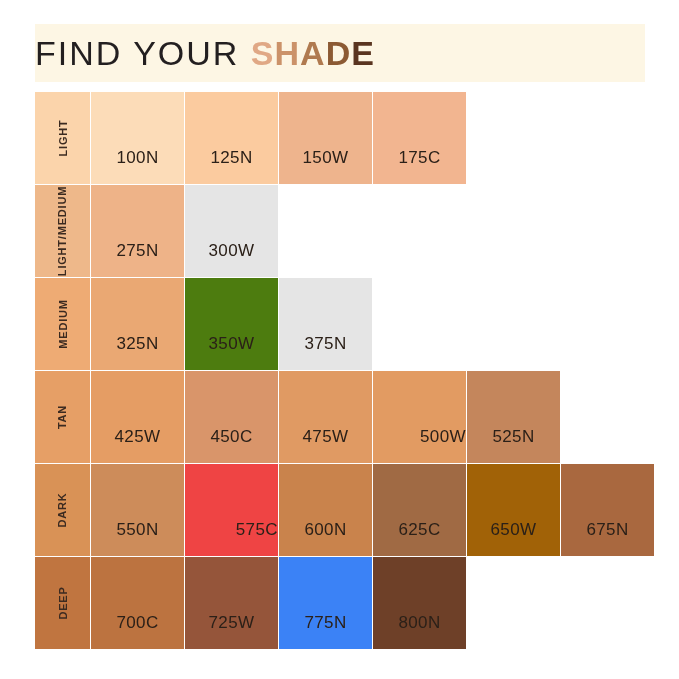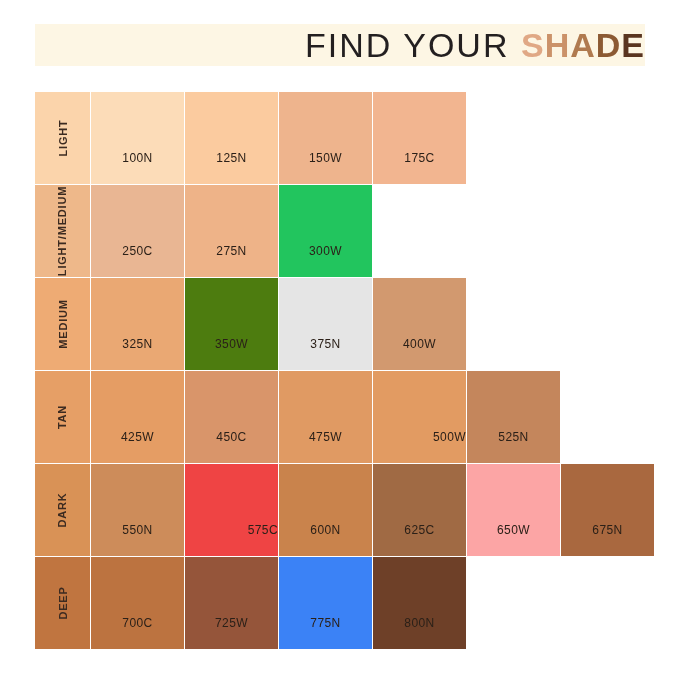--- a/index.html
+++ b/index.html
@@ -24,25 +24,25 @@
     height: 679px;
     background: #ffffff;
   }
 
   
   .header-band {
     position: absolute;
     left: 35px;
     top: 24px;
     width: 610px;
-    height: 42px;
+    height: 58px;
     background: #fdf6e4;
     display: flex;
     align-items: center;
-    justify-content: flex-end;
+    justify-content: flex-start;
   }
   .header-title {
     font-size: 34px;
     letter-spacing: 1.5px;
     line-height: 1;
     white-space: nowrap;
     font-family: "Liberation Sans", sans-serif;
   }
   .title-thin {
     font-weight: 300;
@@ -83,21 +83,21 @@
     font-size: 11px;
     font-weight: bold;
     letter-spacing: 0.8px;
     color: #3b2a20;
     font-family: "Liberation Sans", sans-serif;
   }
   .shade-cell {
     width: 93px;
   }
   .shade-code {
-    font-size: 12px;
+    font-size: 17px;
     color: #2b2018;
     letter-spacing: 0.4px;
     font-family: "Liberation Sans", sans-serif;
     margin-top: 40px;
   }
 </style>
 </head>
 <body>
 
 <div class="page">
@@ -123,46 +123,40 @@
           <span class="shade-code">150W</span>
         </div>
         <div class="cell shade-cell" style="background: rgb(242, 181, 144);">
           <span class="shade-code">175C</span>
         </div>
       </div>
       <div class="row">
         <div class="cell label-cell" style="background: rgb(238, 184, 138);">
           <div class="label-text">LIGHT/MEDIUM</div>
         </div>
-        <div class="cell shade-cell" style="background: rgb(233, 182, 147);">
-          <span class="shade-code">250C</span>
-        </div>
         <div class="cell shade-cell" style="background: rgb(238, 179, 136);">
           <span class="shade-code">275N</span>
         </div>
-        <div class="cell shade-cell" style="background: #22c55e;">
+        <div class="cell shade-cell" style="background: #e5e5e5;">
           <span class="shade-code">300W</span>
         </div>
       </div>
       <div class="row">
         <div class="cell label-cell" style="background: rgb(238, 171, 116);">
           <div class="label-text">MEDIUM</div>
         </div>
         <div class="cell shade-cell" style="background: rgb(234, 168, 115);">
           <span class="shade-code">325N</span>
         </div>
         <div class="cell shade-cell" style="background: #4d7c0f;">
           <span class="shade-code">350W</span>
         </div>
         <div class="cell shade-cell" style="background: #e5e5e5; text-align: right;">
           <span class="shade-code">375N</span>
         </div>
-        <div class="cell shade-cell" style="background: rgb(210, 153, 111);">
-          <span class="shade-code">400W</span>
-        </div>
       </div>
       <div class="row">
         <div class="cell label-cell" style="background: rgb(230, 159, 102);">
           <div class="label-text">TAN</div>
         </div>
         <div class="cell shade-cell" style="background: rgb(229, 157, 100);">
           <span class="shade-code">425W</span>
         </div>
         <div class="cell shade-cell" style="background: rgb(217, 149, 106);">
           <span class="shade-code">450C</span>
@@ -186,21 +180,21 @@
         </div>
         <div class="cell shade-cell" style="background: #ef4444; justify-content: flex-end;">
           <span class="shade-code">575C</span>
         </div>
         <div class="cell shade-cell" style="background: rgb(201, 131, 76);">
           <span class="shade-code">600N</span>
         </div>
         <div class="cell shade-cell" style="background: rgb(160, 106, 68);">
           <span class="shade-code">625C</span>
         </div>
-        <div class="cell shade-cell" style="background: #fca5a5;">
+        <div class="cell shade-cell" style="background: #a16207;">
           <span class="shade-code">650W</span>
         </div>
         <div class="cell shade-cell" style="background: rgb(169, 104, 63);">
           <span class="shade-code">675N</span>
         </div>
       </div>
       <div class="row">
         <div class="cell label-cell" style="background: rgb(192, 117, 64);">
           <div class="label-text">DEEP</div>
         </div>

